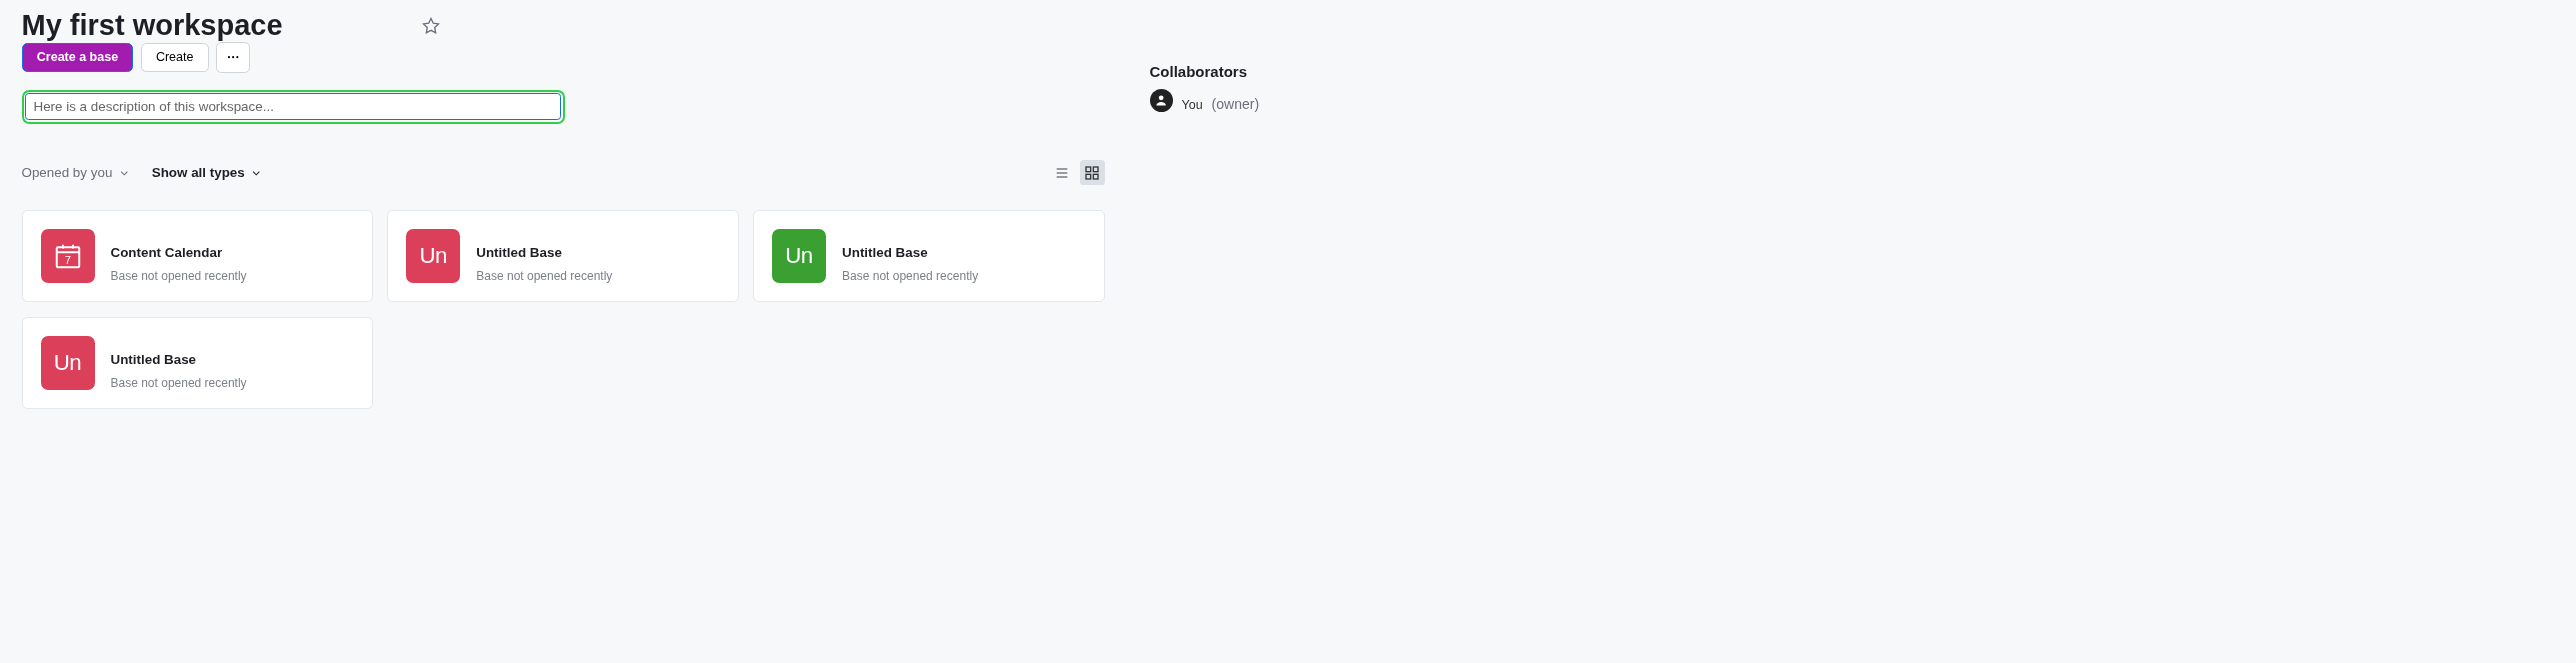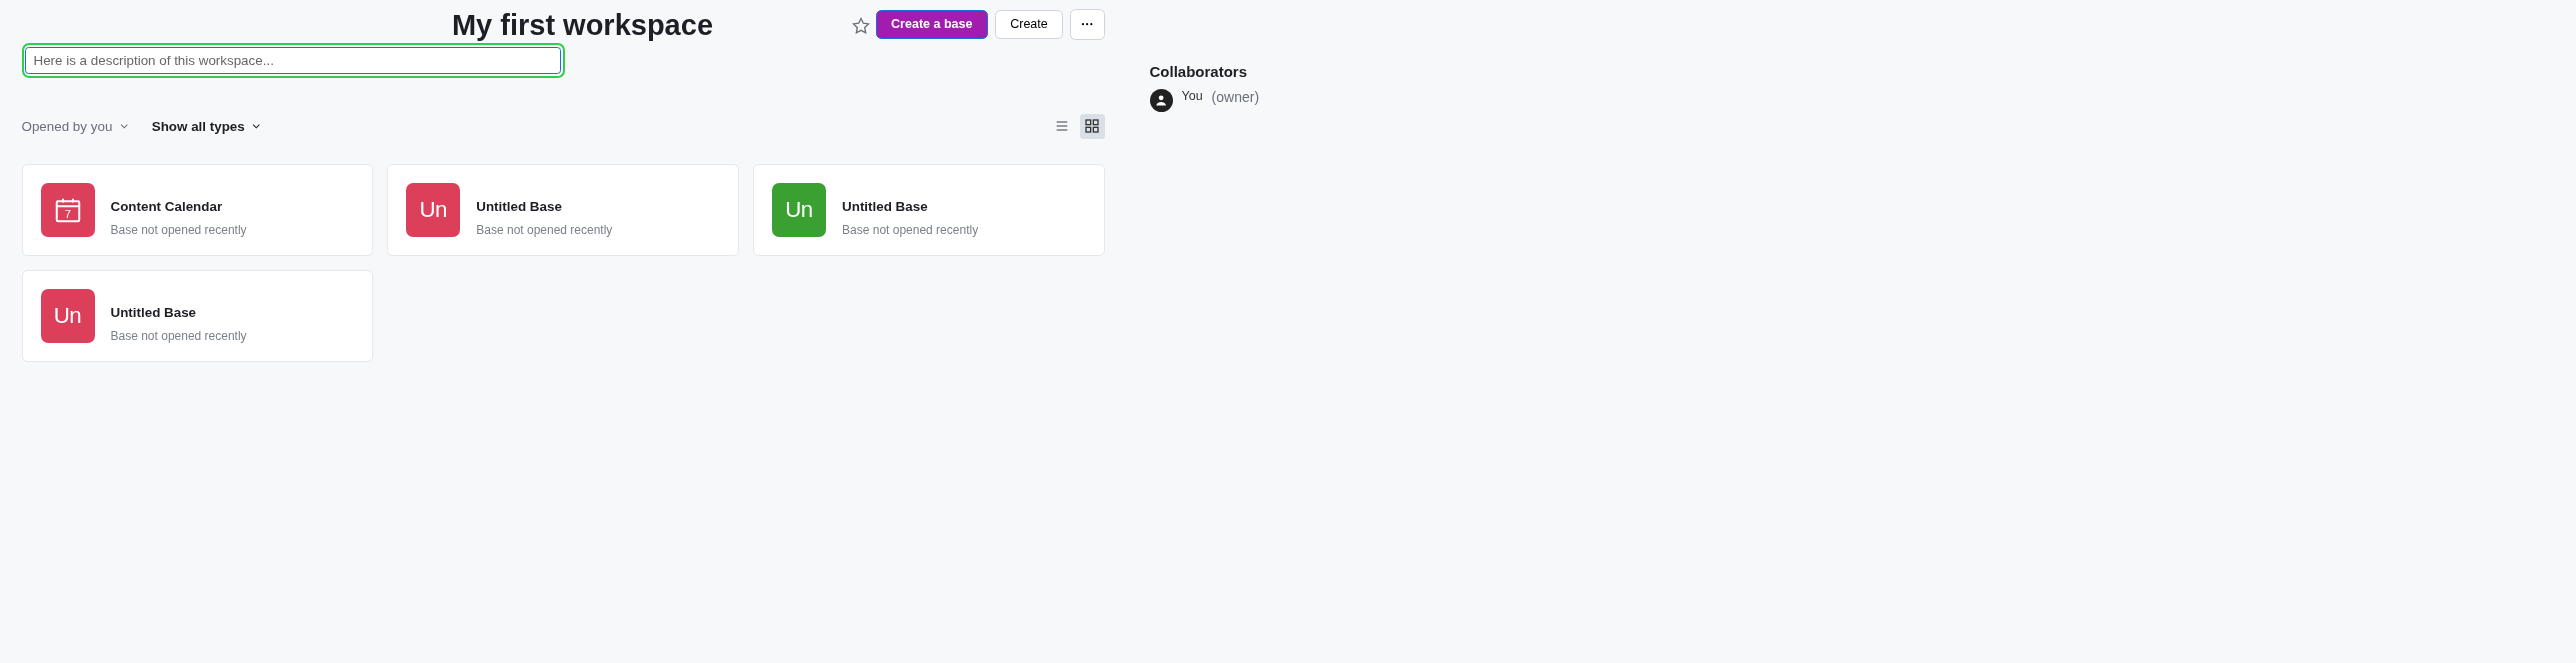--- a/index.html
+++ b/index.html
@@ -12,20 +12,21 @@
     }
     .layout {
       display: grid;
       grid-template-columns: 1fr 223px;
       gap: 45px;
     }
     .header-row {
       display: flex;
       justify-content: flex-end;
       align-items: flex-start;
+      flex-direction: column;
     }
     .title-wrap {
       display: flex;
       align-items: center;
       gap: 134px;
     }
     .workspace-title {
       font-size: 29px;
       font-weight: 700;
       color: #1d1f25;
@@ -60,21 +61,21 @@
       background: #a21caf;
       color: #fff;
       border-color: #166ee1;
       font-weight: 600;
     }
     .btn-icon {
       padding: 7.2px 9px;
     }
     .desc-highlight {
       display: inline-block;
-      margin-top: 1px;
+      margin-top: 17px;
       border: 2.7px solid #30cf45;
       border-radius: 7.2px;
       padding: 1.8px;
     }
     .desc-input {
       border: 0.9px solid #166ee1;
       border-radius: 3.6px;
       background: #fff;
       font-size: 13.4px;
       color: #333;
@@ -172,21 +173,21 @@
     .collab-panel {
       padding-top: 54px;
     }
     .collab-title {
       font-size: 15px;
       font-weight: 700;
       margin-bottom: 9px;
     }
     .collab-row {
       display: flex;
-      align-items: flex-start;
+      align-items: flex-end;
       gap: 9px;
     }
     .avatar {
       width: 23px;
       height: 23px;
       border-radius: 50%;
       background: #222;
       color: #fff;
       display: flex;
       align-items: center;

